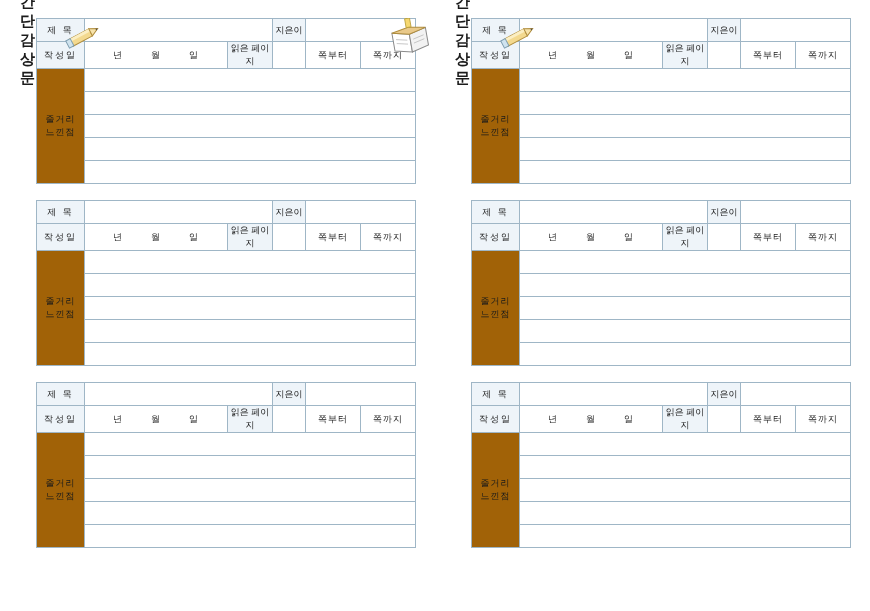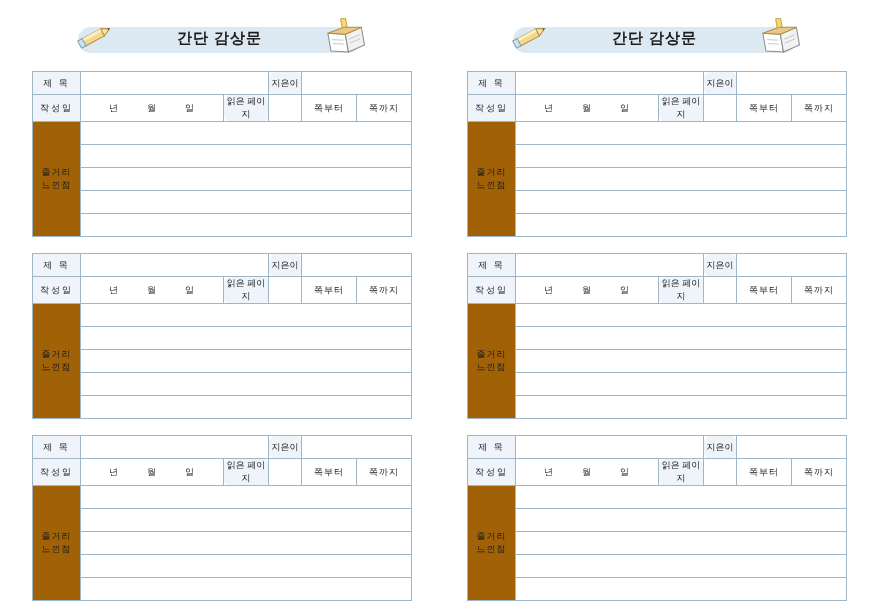--- a/index.html
+++ b/index.html
@@ -18,23 +18,23 @@
     position: relative;
     width: 870px;
     height: 611px;
     display: flex;
     flex-direction: row;
   }
   .column {
     width: 435px;
     height: 611px;
     box-sizing: border-box;
-    padding: 18px 28px 10px 32px;
+    padding: 18px 28px 10px 20px;
     display: flex;
-    flex-direction: column;
+    flex-direction: row;
   }
   
   .banner {
     position: relative;
     height: 44px;
     margin: 0 0 12px 0;
     display: flex;
     align-items: center;
     justify-content: center;
   }
@@ -90,21 +90,20 @@
   }
   td.lbl {
     background: #eef4f9;
     letter-spacing: 2px;
     font-size: 9px;
   }
   td.lbl-narrow {
     background: #eef4f9;
     font-size: 8.5px;
     letter-spacing: 0px;
-    border-radius: 7px;
   }
   td.side {
     background: #a16207;
     font-size: 9px;
     line-height: 13px;
     letter-spacing: 1px;
   }
   td.blank {
     background: #ffffff;
   }

